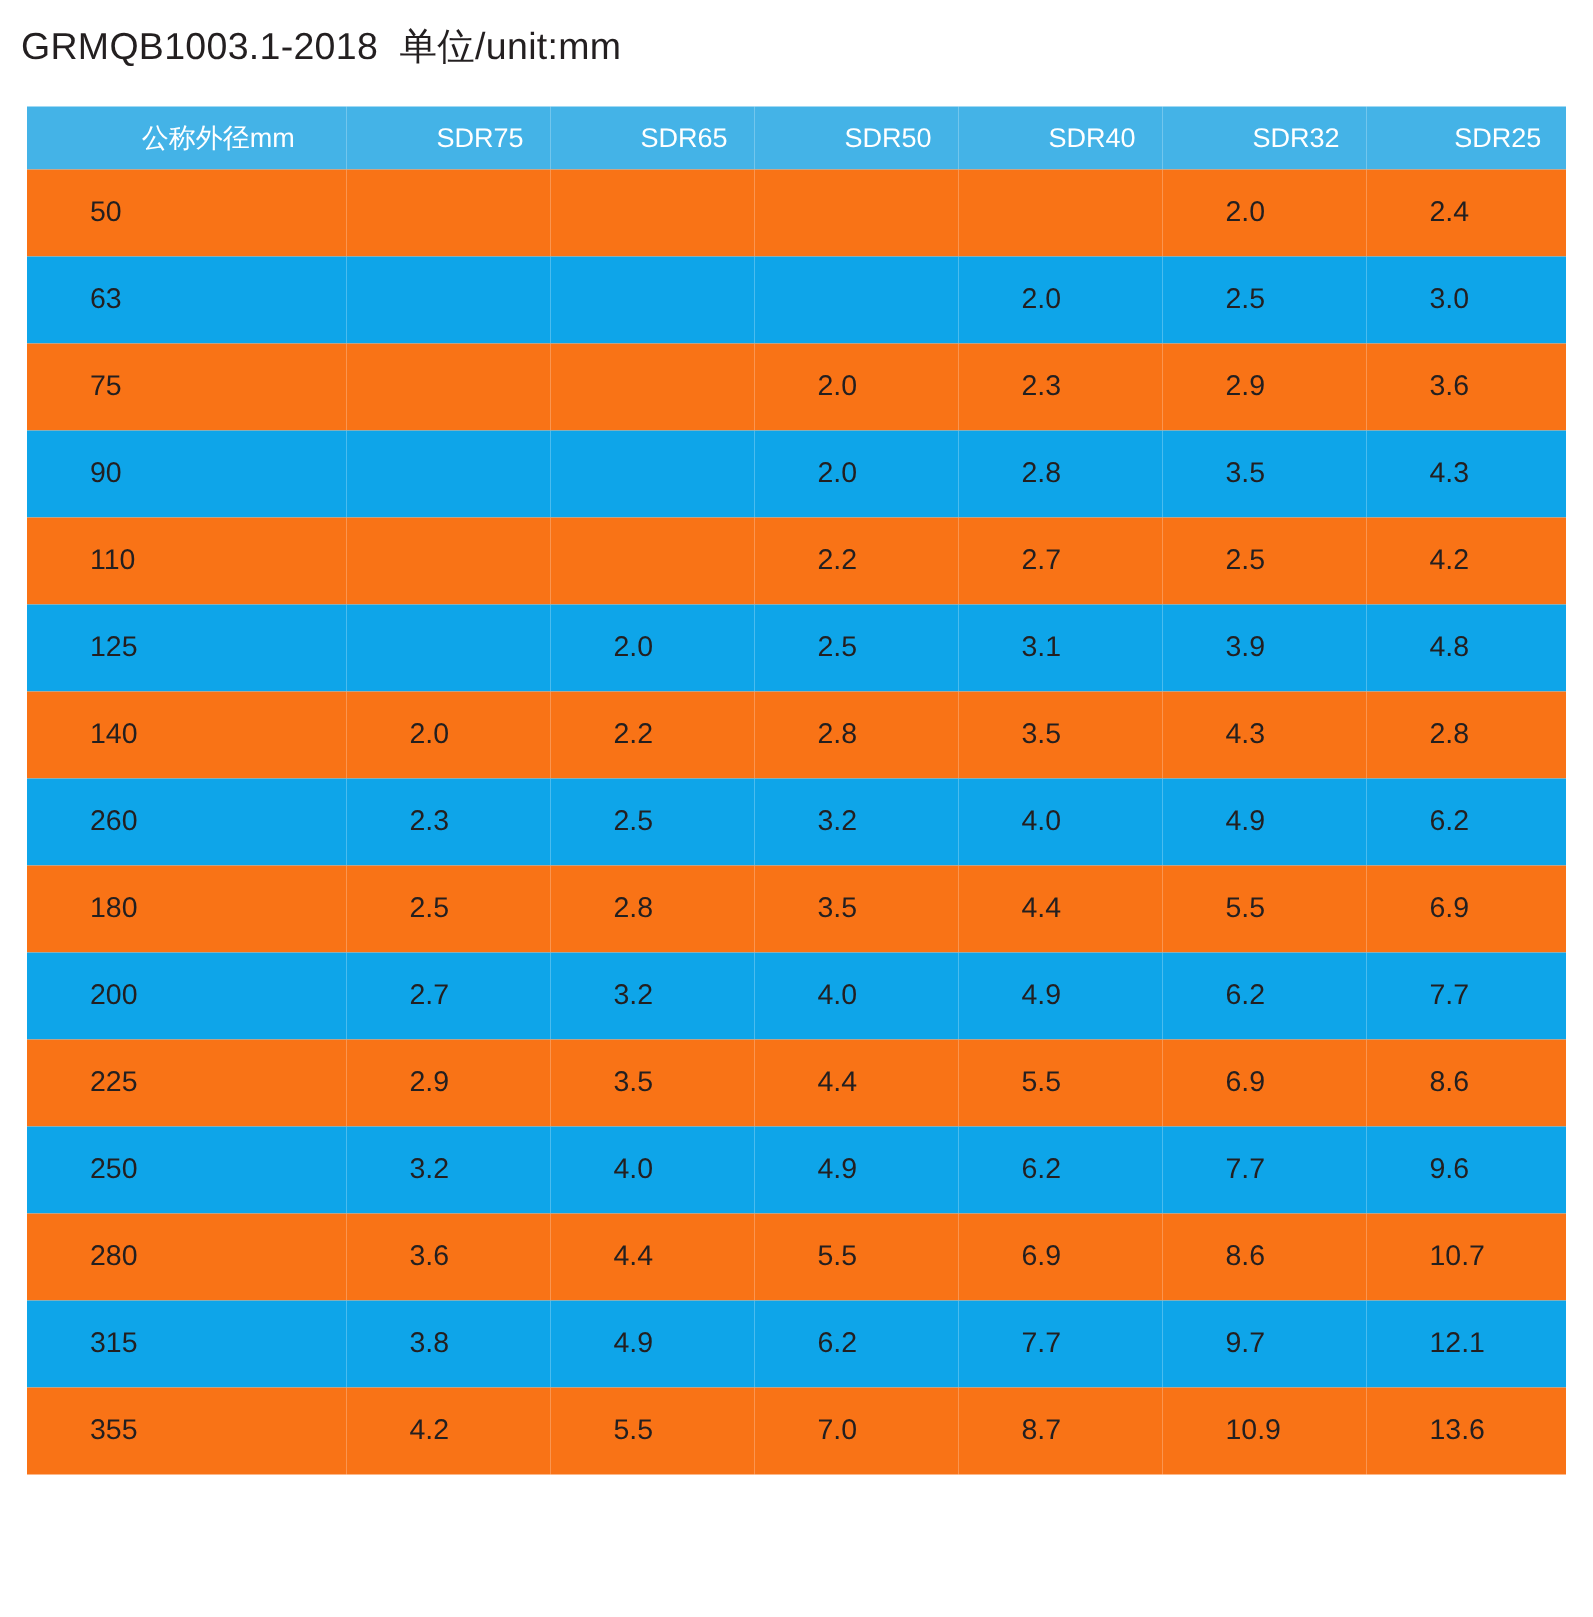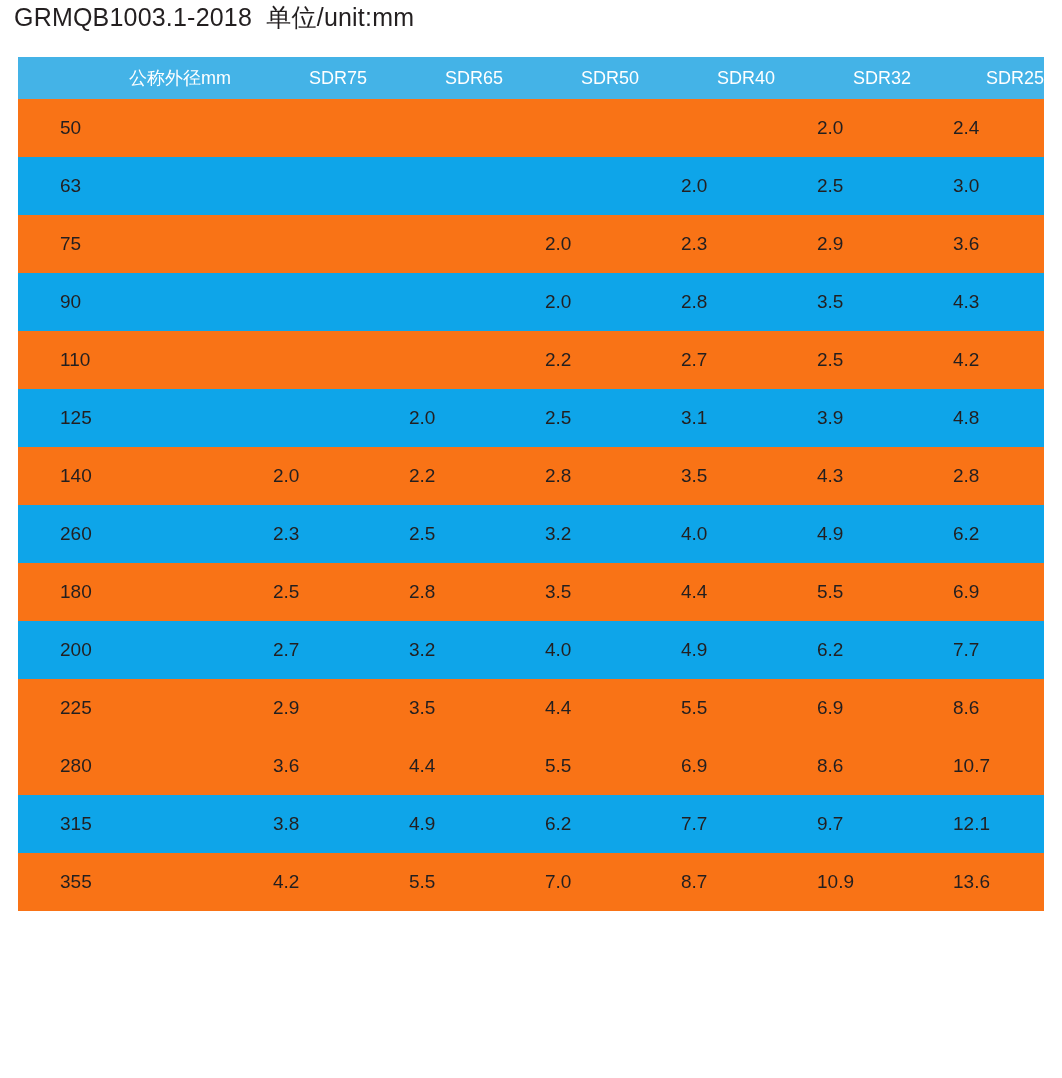--- a/index.html
+++ b/index.html
@@ -17,21 +17,21 @@
   .page {
     width: 1062px;
     height: 1078px;
     position: relative;
     box-sizing: border-box;
   }
   .doc-title {
     font-size: 25px;
     font-weight: 400;
     color: #231f20;
-    padding: 0 0 0 14px;
+    padding: 14px 0 0 14px;
     letter-spacing: 0.2px;
     line-height: 1.4;
     white-space: pre;
   }
   .table-wrap {
     margin: 22px 18px 0 18px;
   }
   table.spec-table {
     border-collapse: collapse;
     width: 1026px;
@@ -44,21 +44,21 @@
   table.spec-table col.c4 { width: 136px; }
   table.spec-table col.c5 { width: 136px; }
   table.spec-table col.c6 { width: 133px; }
 
   table.spec-table thead th {
     background: #44b3e7;
     color: #ffffff;
     font-size: 18px;
     font-weight: 400;
     height: 42px;
-    text-align: right;
+    text-align: center;
     padding: 0 0 0 42px;
     box-sizing: border-box;
     white-space: nowrap;
   }
   table.spec-table thead th.first {
     padding-left: 42px;
   }
   table.spec-table tbody td {
     font-size: 19px;
     font-weight: 400;
@@ -198,20 +198,29 @@
           </tr>
           <tr class="odd">
             <td>225</td>
             <td>2.9</td>
             <td>3.5</td>
             <td>4.4</td>
             <td>5.5</td>
             <td>6.9</td>
             <td>8.6</td>
           </tr>
+          <tr class="even">
+            <td>250</td>
+            <td>3.2</td>
+            <td>4.0</td>
+            <td>4.9</td>
+            <td>6.2</td>
+            <td>7.7</td>
+            <td>9.6</td>
+          </tr>
           <tr class="odd">
             <td>280</td>
             <td>3.6</td>
             <td>4.4</td>
             <td>5.5</td>
             <td>6.9</td>
             <td>8.6</td>
             <td>10.7</td>
           </tr>
           <tr class="even">

